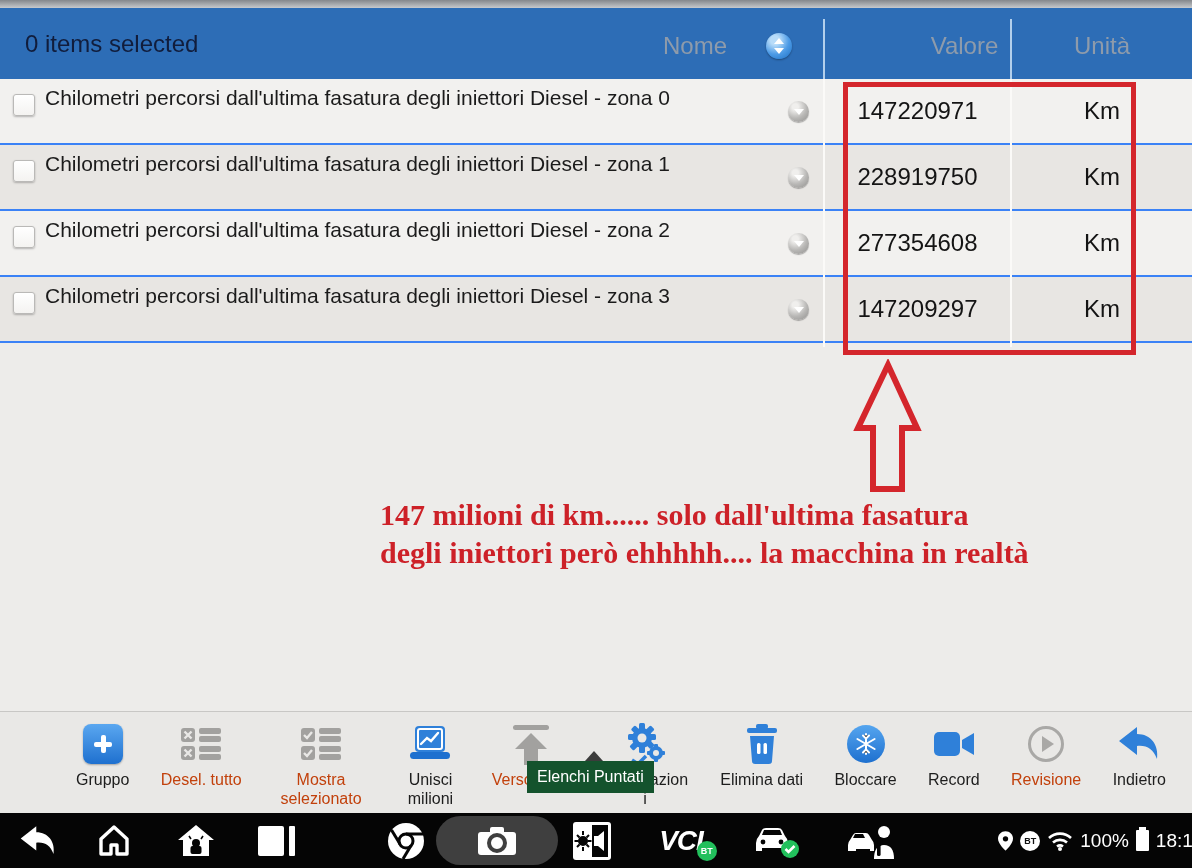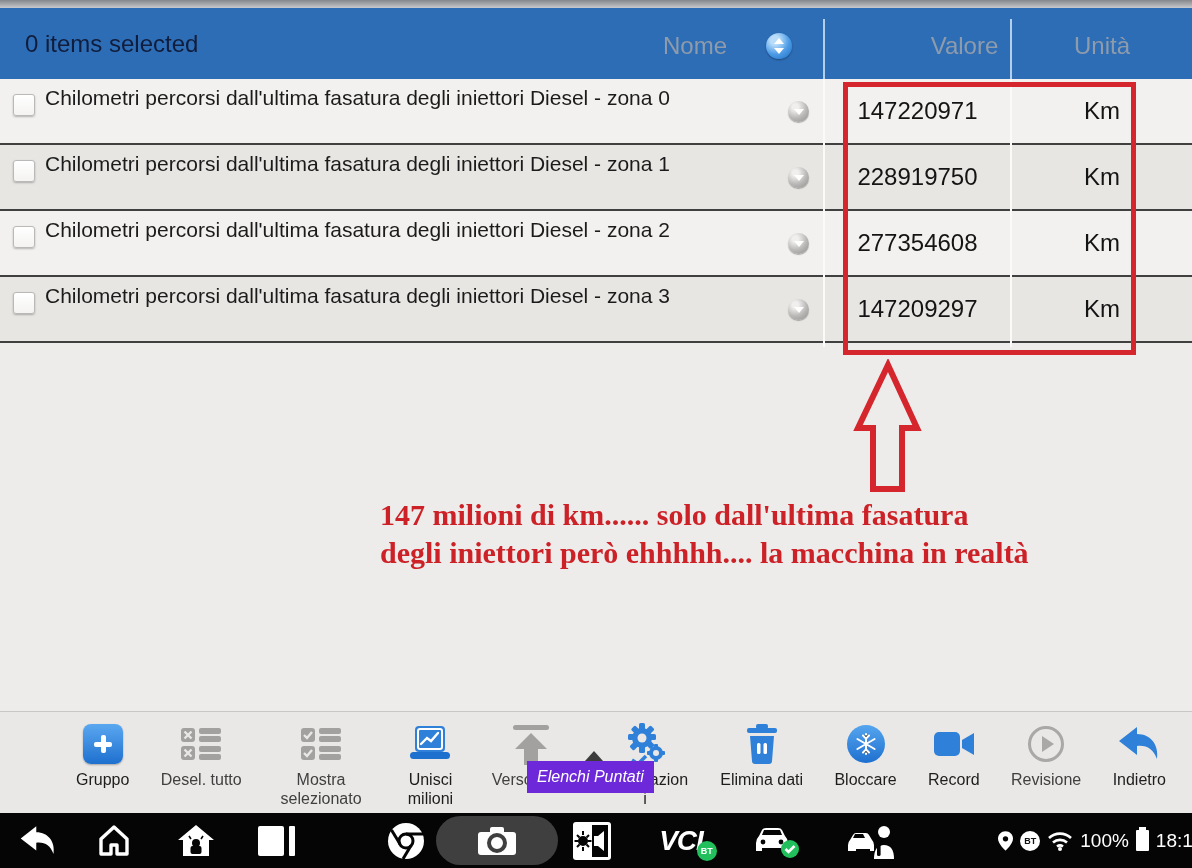--- a/index.html
+++ b/index.html
@@ -21,21 +21,21 @@
     background:radial-gradient(circle at 35% 28%, #b8dcf9 18%, #4d9be6 55%, #1b6fc4);
     box-shadow:0 1px 2px rgba(0,0,0,.35); }
   .sort-icon .up, .sort-icon .dn { position:absolute; left:50%; transform:translateX(-50%);
     width:0; height:0; border-left:5px solid transparent; border-right:5px solid transparent; }
   .sort-icon .up { top:5px; border-bottom:6px solid #fff; }
   .sort-icon .dn { bottom:5px; border-top:6px solid #fff; }
   .h-div { position:absolute; top:11px; height:66px; width:2px; background:#b2cfec; }
 
   
   .rows { position:absolute; left:0; top:79px; width:100%; }
-  .row { position:relative; height:66px; border-bottom:2px solid #404040; }
+  .row { position:relative; height:66px; border-bottom:2px solid #3b82f6; }
   .row.light { background:#f2f1ef; }
   .row.dark  { background:#e8e6e3; }
   .cb { position:absolute; left:13px; top:15px; width:22px; height:22px; border-radius:3px;
     background:linear-gradient(#ffffff,#f4f3f1); border:1px solid #bab9b7;
     box-shadow:0 1px 2px rgba(0,0,0,.25); }
   .nm { position:absolute; left:45px; top:4px; width:715px; font-size:21px; line-height:29px; color:#1b1b1b; }
   .chev { position:absolute; left:788px; top:22px; width:21px; height:21px; border-radius:50%;
     background:radial-gradient(circle at 35% 28%, #f0efed 15%, #b9b8b6 55%, #8e8d8b);
     box-shadow:0 1px 1px rgba(0,0,0,.3); }
   .chev::after { content:""; position:absolute; left:50%; top:8px; transform:translateX(-50%);
@@ -56,37 +56,37 @@
     line-height:38px; color:#cd2128; }
 
   
   .toolbar { position:absolute; left:0; top:711px; width:1192px; height:102px;
     background:#e9e8e6; border-top:1px solid #c8c7c5;
     display:flex; justify-content:space-between; padding:8px 26px 0 76px; }
   .titem { display:flex; flex-direction:column; align-items:center; }
   .ticon { height:48px; display:flex; align-items:center; justify-content:center; }
   .tlabel { margin-top:2px; font-size:16px; line-height:19px; color:#1d1d1d;
     text-align:center; white-space:nowrap; }
-  .titem.disabled .tlabel { color:#404040; }
+  .titem.disabled .tlabel { color:#c2410c; }
   .w-mostra { white-space:normal; width:96px;text-align:center; }
   .w-unisci { white-space:normal; width:60px; }
   .w-impo { white-space:normal; width:88px; word-break:break-all; }
   .blue-sq { width:40px; height:40px; border-radius:8px;
     background:linear-gradient(#5aa7f0,#1e70cf); box-shadow:0 1px 2px rgba(0,0,0,.3);
     display:flex; align-items:center; justify-content:center; }
   .blue-circle { width:38px; height:38px; border-radius:50%;
     background:linear-gradient(#55a5ef,#1e70cf); display:flex; align-items:center; justify-content:center; }
   .rev-circle { width:36px; height:36px; border-radius:50%; border:3px solid #a9a8a6;
     display:flex; align-items:center; justify-content:center; }
   .rev-circle .tri { width:0; height:0; margin-left:4px;
     border-top:8px solid transparent; border-bottom:8px solid transparent; border-left:12px solid #a9a8a6; }
 
   
-  .tooltip { position:absolute; left:527px; top:761px; height:32px; background:#6d28d9;
-    color:#fff; font-size:16px; line-height:32px; padding:0 10px; z-index:9;font-style:italic; }
+  .tooltip { position:absolute; left:527px; top:761px; height:32px; background:#14532d;
+    color:#fff; font-size:16px; line-height:32px; padding:0 10px; z-index:9; }
   .tooltip::before { content:""; position:absolute; top:-10px; left:58px; width:0; height:0;
     border-left:9px solid transparent; border-right:9px solid transparent;
     border-bottom:10px solid #3c3c3c; }
 
   
   .navbar { position:absolute; left:0; top:813px; width:1192px; height:55px; background:#050505;padding-left:40px; }
   .nv { position:absolute; top:0; height:55px; display:flex; align-items:center; justify-content:center; }
   .cam-pill { position:absolute; left:436px; top:3px; width:122px; height:49px;
     border-radius:25px; background:#3f3f3f; display:flex; align-items:center; justify-content:center; }
   .vci { font-style:italic; font-weight:bold; font-size:28px; color:#fff; letter-spacing:-1px;

